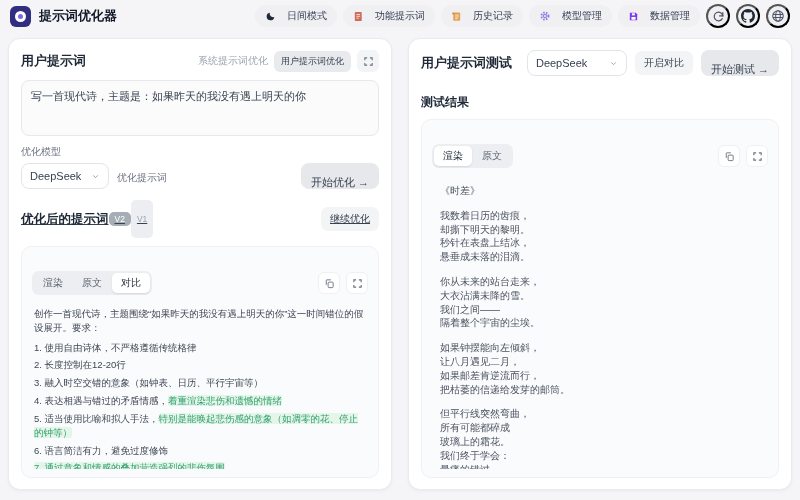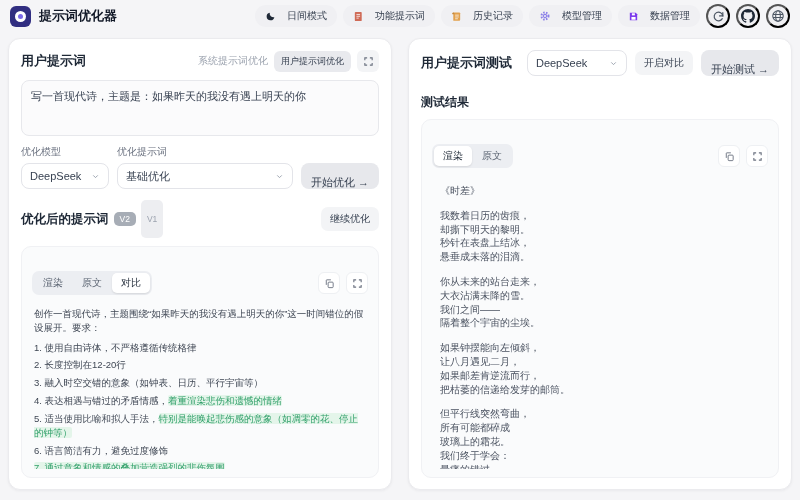--- a/index.html
+++ b/index.html
@@ -45,21 +45,21 @@
   .field-label { display: block; font-size: 10px; color: #6b7280; margin-bottom: 4px; }
   .select { height: 26px; border: 1px solid #e3e4e9; border-radius: 8px; background: #fff;
             display: flex; align-items: center; justify-content: space-between; gap: 6px;
             padding: 0 8px; font-size: 11px; color: #374151; cursor: pointer; }
   .w-model { width: 88px; }
   .f-grow { flex: 1; }
   .btn-grey { height: 26px; background: #e7e8ec; border: 0; border-radius: 8px; padding: 12px 10px;
               font-size: 11px; color: #374151; cursor: pointer; white-space: nowrap; }
   .btn-light { background: #f3f4f6; border: 0; border-radius: 7px; padding: 5px 9px;
                font-size: 10px; color: #374151; cursor: pointer; white-space: nowrap; }
-  .result-head { display: flex; align-items: center; gap: 5px; margin: 11px 0 8px; }
+  .result-head { display: flex; align-items: center; margin: 11px 0 8px; text-decoration: underline; }
   .result-title { font-size: 12.5px; font-weight: bold; color: #1f2937; }
   .badge-on { background: #a7adb6; color: #fff; font-size: 8.5px; border-radius: 5px;
               padding: 2px 6px; cursor: pointer; }
   .badge-off { background: #edeef1; color: #9ca3af; font-size: 8.5px; border-radius: 5px;
                padding: 14px 6px; cursor: pointer; }
   .content-box { flex: 1; background: #fafbfc; border: 1px solid #f0f1f4; border-radius: 10px;
                  padding: 8px 10px; overflow: hidden; display: flex; flex-direction: column; }
   .tabbar { display: flex; align-items: center; margin-bottom: 7px; margin-top: 16px; }
   .tabs { display: flex; background: #eceef2; border-radius: 7px; padding: 2px; gap: 1px; }
   .tab { font-size: 10px; color: #5b6472; padding: 3px 9px; border-radius: 5px; cursor: pointer;
@@ -192,28 +192,20 @@
           <span>DeepSeek</span>
           <span>
             <svg viewBox="0 0 24 24" width="9" height="9" fill="none" stroke="#9ca3af" stroke-width="2.6">
                 <path d="M6 9l6 6 6-6"></path>
               </svg>
           </span>
         </div>
       </div>
       <div class="f-grow">
         <span class="field-label">优化提示词</span>
-        <div class="select">
-          <span>基础优化</span>
-          <span>
-            <svg viewBox="0 0 24 24" width="9" height="9" fill="none" stroke="#9ca3af" stroke-width="2.6">
-                <path d="M6 9l6 6 6-6"></path>
-              </svg>
-          </span>
-        </div>
       </div>
       <button class="btn-grey">开始优化 →</button>
     </div>
 
     <div class="result-head">
       <div class="result-title">优化后的提示词</div>
       <span class="badge-on">V2</span>
       <span class="badge-off">V1</span>
       <button class="btn-light spacer">继续优化</button>
     </div>

